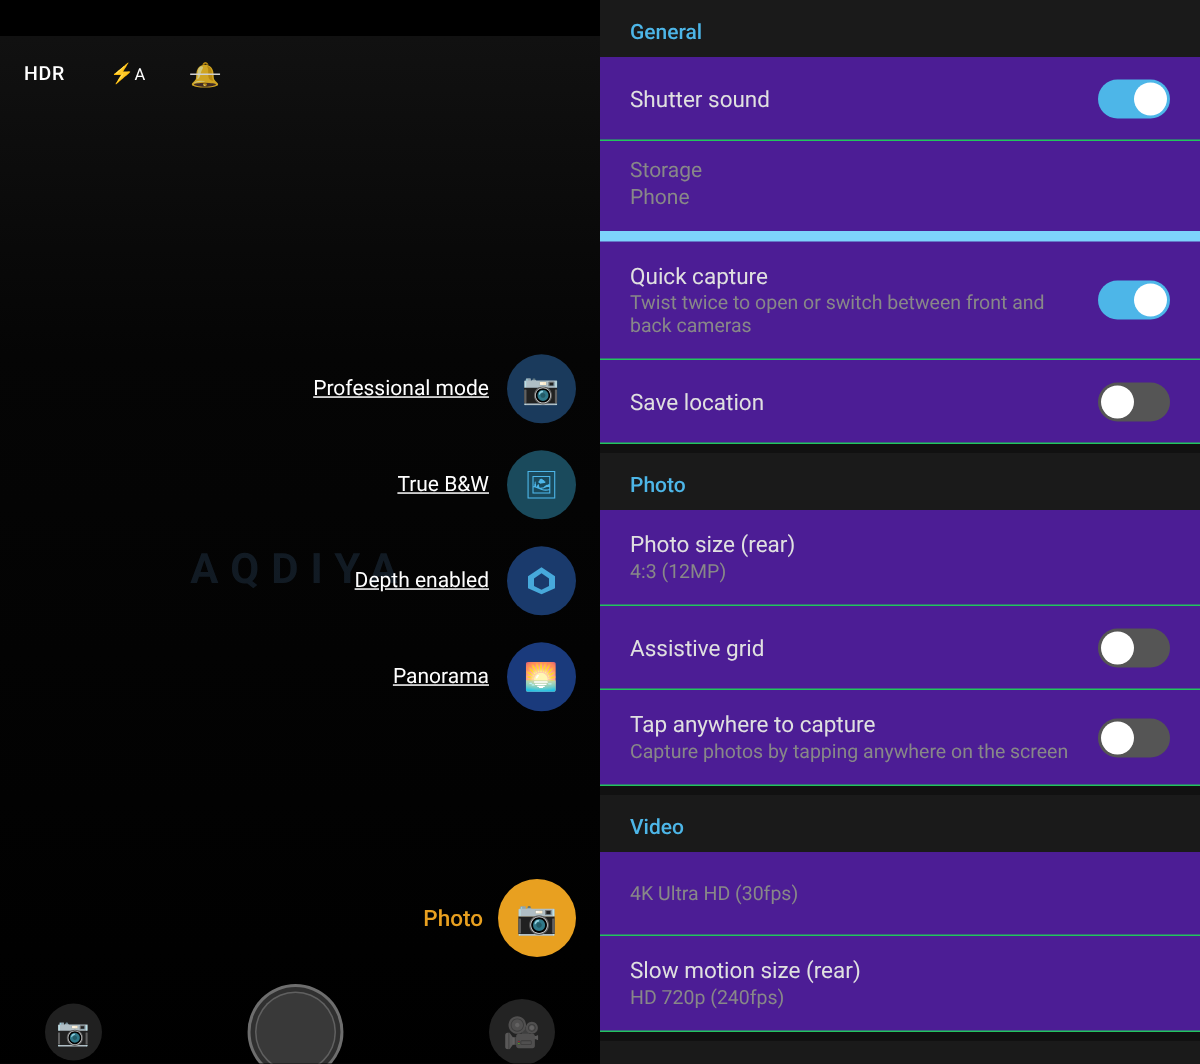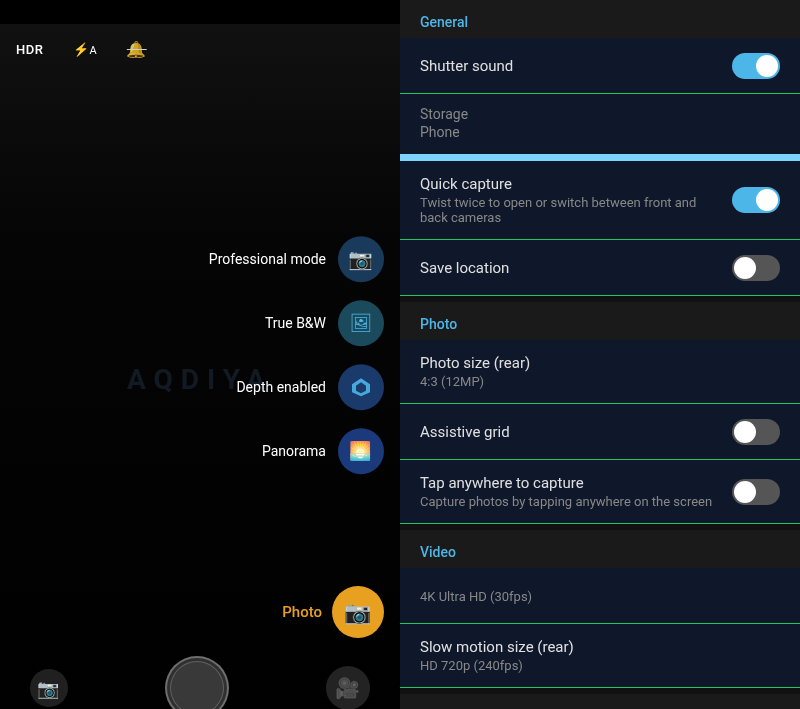--- a/index.html
+++ b/index.html
@@ -74,20 +74,21 @@
 
     .camera-menu-item {
       display: flex;
       align-items: center;
       gap: 12px;
     }
 
     .camera-menu-label {
       color: #fff;
       font-size: 14px;
+      text-decoration: underline;
     }
 
     .camera-menu-btn {
       width: 46px;
       height: 46px;
       border-radius: 50%;
       display: flex;
       align-items: center;
       justify-content: center;
       font-size: 20px;
@@ -178,21 +179,21 @@
       display: flex;
       align-items: center;
       justify-content: center;
       font-size: 20px;
     }
 
     
     .settings-panel {
       width: 400px;
       height: 709px;
-      background: #0f172a;
+      background: #4c1d95;
       overflow-y: auto;
       scrollbar-width: none;
     }
 
     .settings-panel::-webkit-scrollbar { display: none; }
 
     .settings-section-header {
       color: #4db6e8;
       font-size: 14px;
       font-weight: 500;

